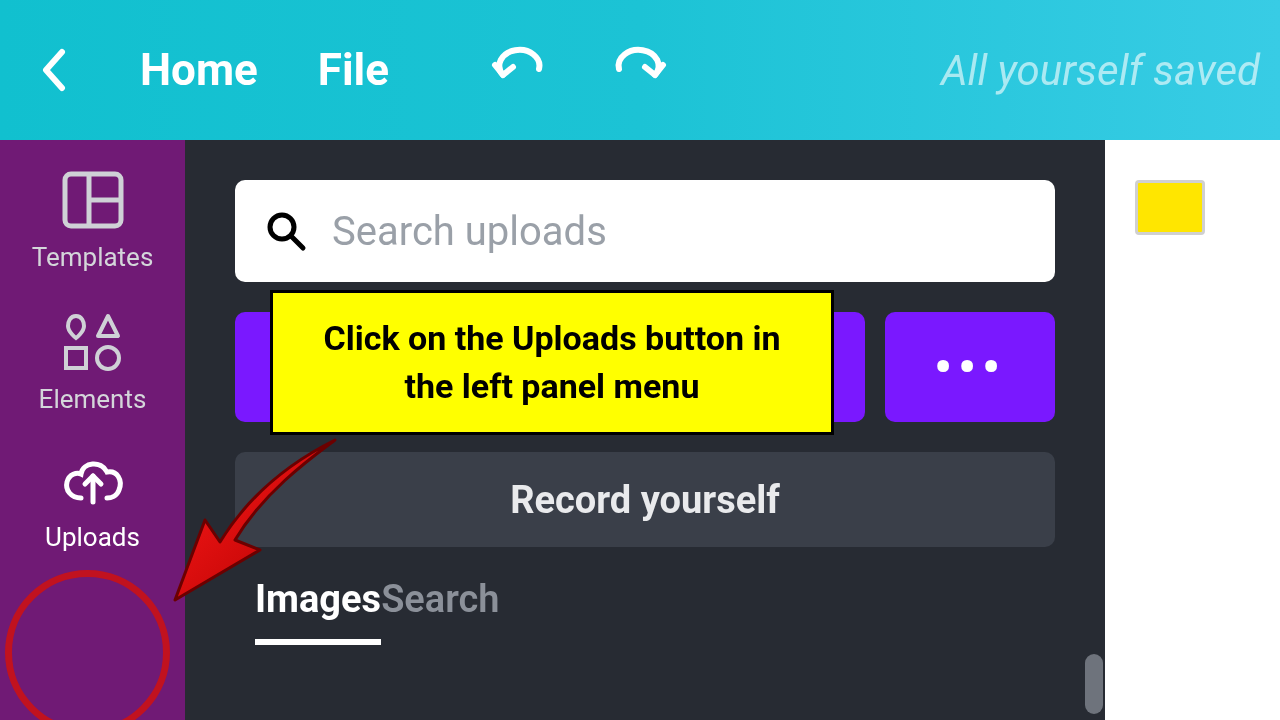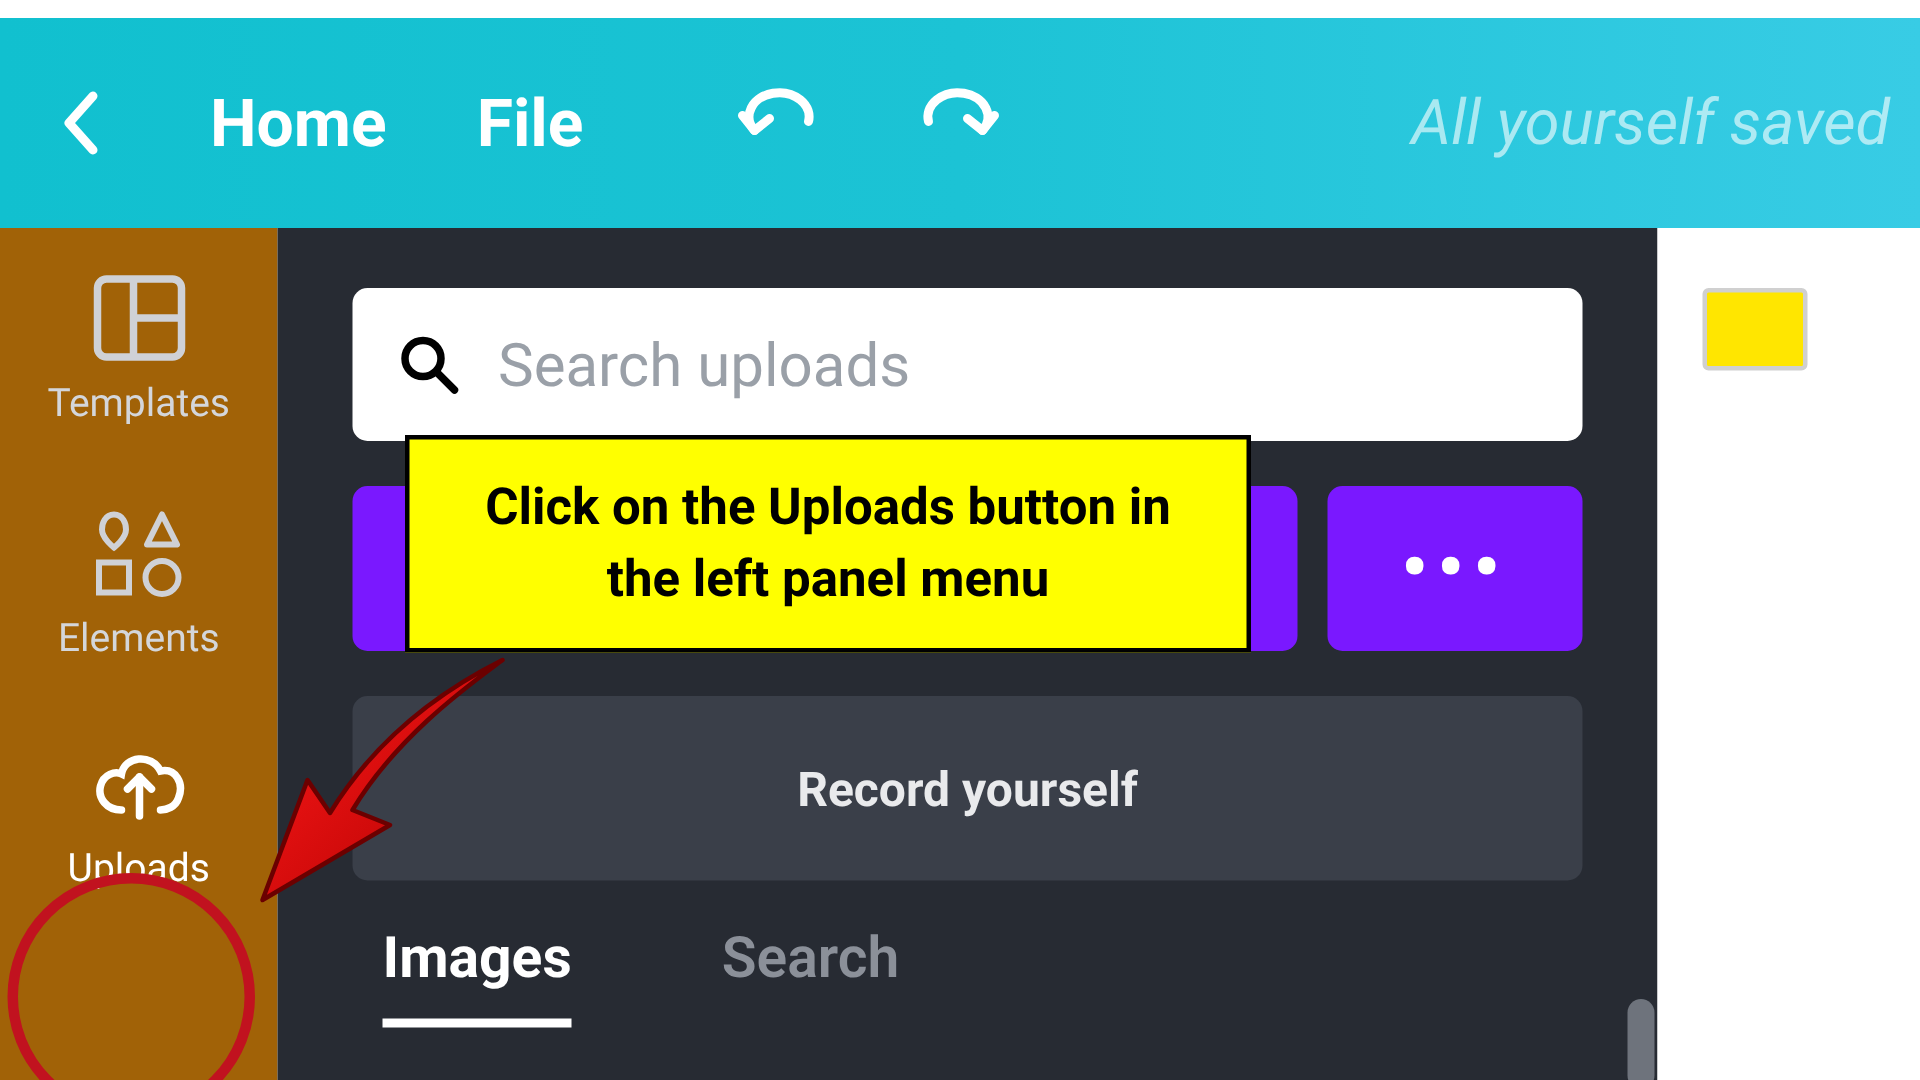--- a/index.html
+++ b/index.html
@@ -7,36 +7,35 @@
 
   
   .topbar {
     height:140px;
     background:linear-gradient(90deg,#11c0cf 0%,#1cc3d5 50%,#38cce5 100%);
     display:flex; align-items:center;
     color:#fff;
     padding:0 20px 0 40px;
     gap:60px;
     font-size:44px;
-    margin-top:12px;
   }
   .topbar .back { width:40px; display:flex; align-items:center; }
   .topbar .item { font-weight:700; cursor:pointer; }
   .topbar .undo-redo { display:flex; align-items:center; gap:60px; margin-left:40px; }
   .topbar .status { font-style:italic; color:rgba(255,255,255,0.6); font-size:42px; margin-left:auto; white-space:nowrap; }
 
   
   .main { display:flex; height:580px; }
 
   
   .sidebar {
-    width:185px; background:#a16207; color:#c7c8cc;
+    width:185px; background:#701a75; color:#c7c8cc;
     display:flex; flex-direction:column; align-items:center;
     padding-top:30px;
-    gap:55px;
+    gap:40px;
     position:relative;
   }
   .sidebar-item {
     display:flex; flex-direction:column; align-items:center; gap:12px;
     cursor:pointer; width:100%;
   }
   .sidebar-item .lbl { font-size:26px; color:#d4d6da; }
   .sidebar-item.active .lbl { color:#fff; }
 
   
@@ -57,27 +56,27 @@
 
   .purple-row { display:flex; gap:20px; margin-bottom:30px; height:110px; }
   .purple-main { flex:1; background:#7a18ff; border-radius:10px; }
   .purple-more {
     width:170px; background:#7a18ff; border-radius:10px;
     display:flex; align-items:center; justify-content:center;
     color:#fff; font-size:50px; letter-spacing:6px; font-weight:700;
   }
 
   .record-btn {
-    height:123px; background:#3a3f49; border-radius:10px;
+    height:95px; background:#3a3f49; border-radius:10px;
     display:flex; align-items:center; justify-content:center;
-    color:#e9eaec; font-size:32px; font-weight:700;
+    color:#e9eaec; font-size:38px; font-weight:700;
     margin-bottom:30px;
   }
 
-  .tabs { display:flex; gap:100px; padding-left:20px; }
+  .tabs { display:flex; padding-left:20px; }
   .tab { font-size:38px; color:#8b9099; font-weight:600; padding-bottom:18px; }
   .tab.active { color:#fff; font-weight:700; border-bottom:6px solid #fff; }
 
   
   .canvas { flex:1; background:#fff; position:relative; }
   .swatch { position:absolute; top:40px; left:30px; width:70px; height:55px; background:#ffe600; border:3px solid #d0d0d0; border-radius:4px; }
 
   
   .callout {
     position:absolute; left:270px; top:290px; width:564px;

